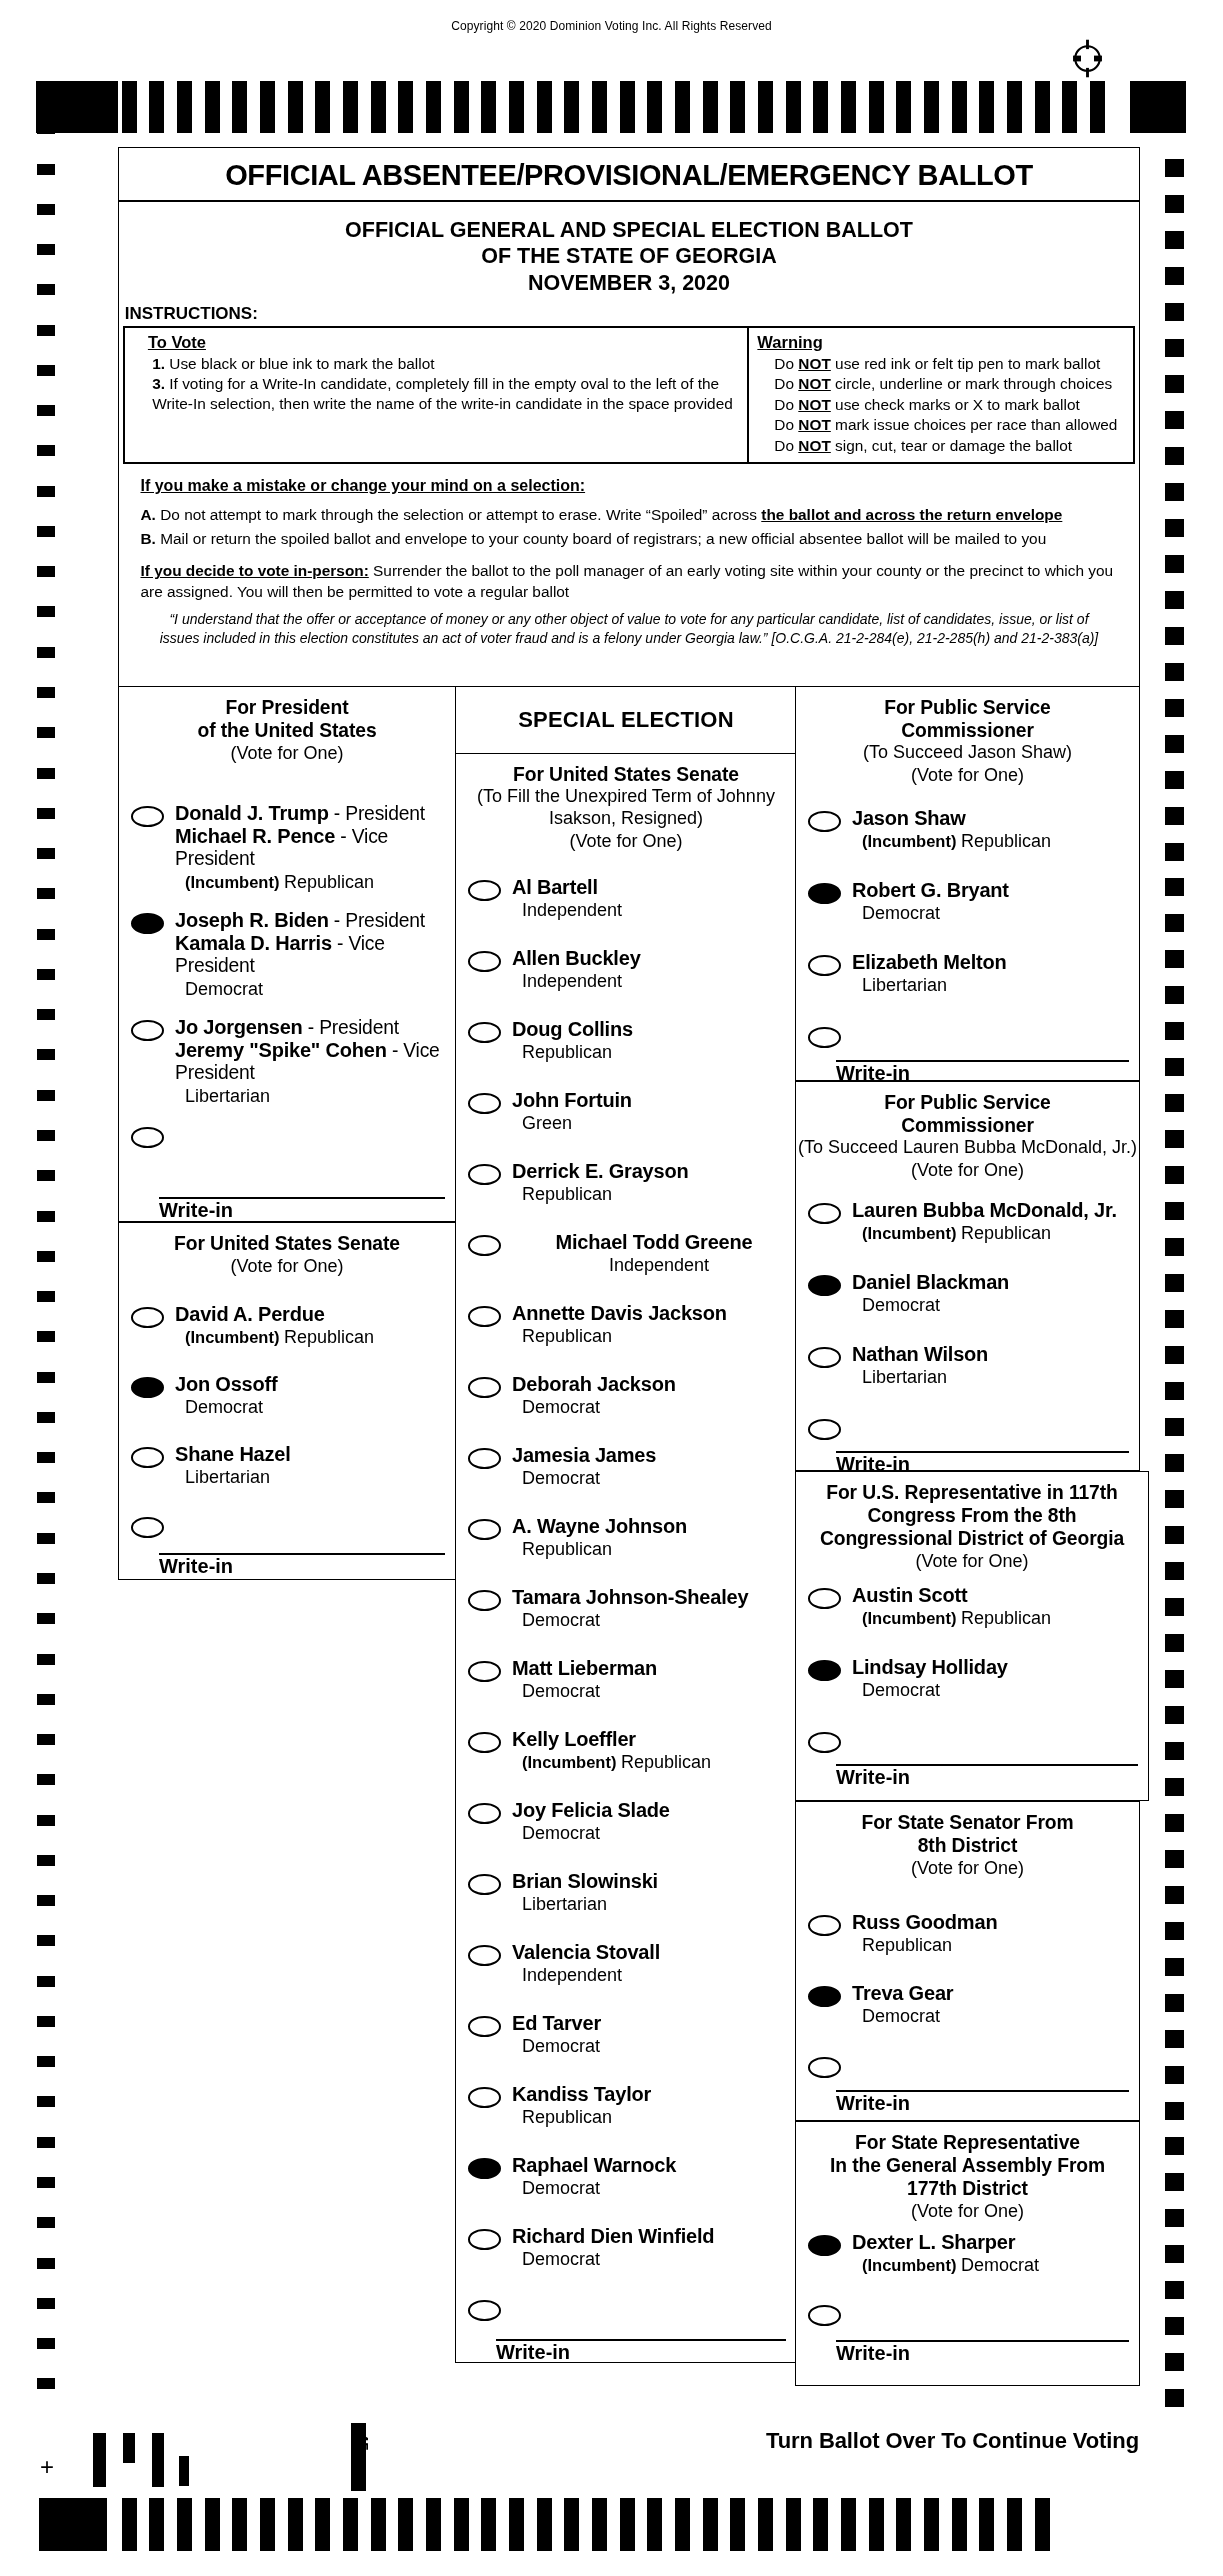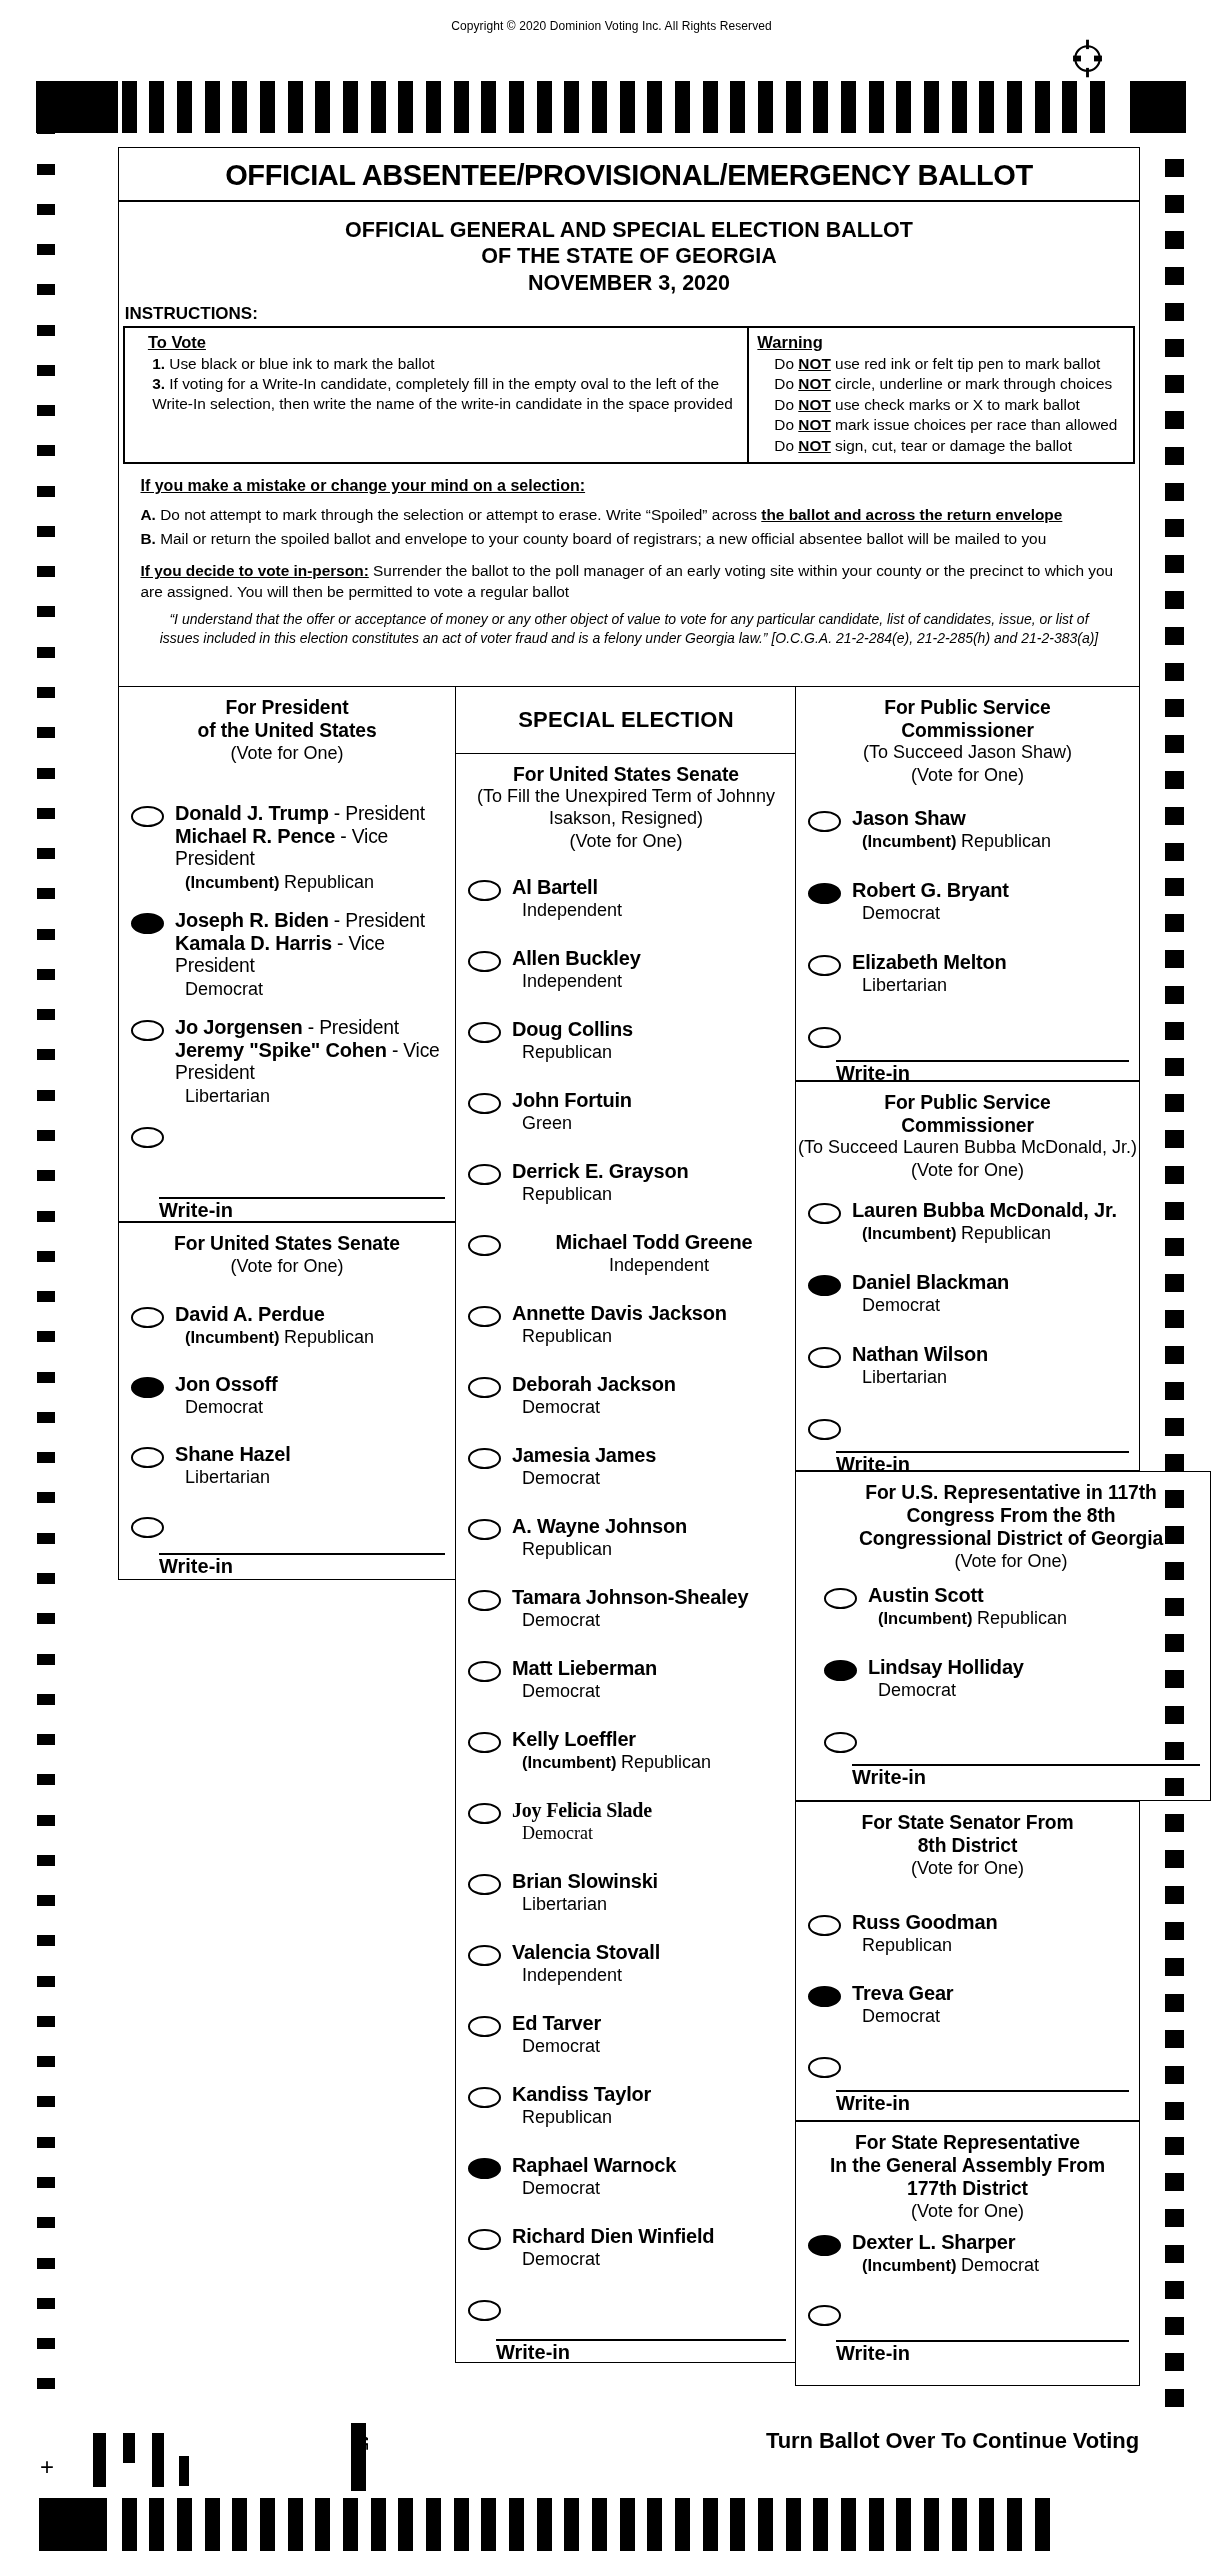--- a/index.html
+++ b/index.html
@@ -235,21 +235,21 @@
         <div class="cand" style="height: 71px;">
           <span class="oval" title="Matt Lieberman"></span>
           <div class="cand-line"><span class="nm">Matt Lieberman</span></div>
           <div class="party-line"><span>Democrat</span></div>
         </div>
         <div class="cand" style="height: 71px;">
           <span class="oval" title="Kelly Loeffler"></span>
           <div class="cand-line"><span class="nm">Kelly Loeffler</span></div>
           <div class="party-line"><span class="inc">(Incumbent) </span><span>Republican</span></div>
         </div>
-        <div class="cand" style="height: 71px; font-family: Liberation Serif, serif;">
+        <div class="cand" style="height: 71px;">
           <span class="oval" title="Joy Felicia Slade"></span>
           <div class="cand-line"><span class="nm">Joy Felicia Slade</span></div>
           <div class="party-line"><span>Democrat</span></div>
         </div>
         <div class="cand" style="height: 71px;">
           <span class="oval" title="Brian Slowinski"></span>
           <div class="cand-line"><span class="nm">Brian Slowinski</span></div>
           <div class="party-line"><span>Libertarian</span></div>
         </div>
         <div class="cand" style="height: 71px;">
@@ -332,21 +332,21 @@
           <span class="oval" title="Nathan Wilson"></span>
           <div class="cand-line"><span class="nm">Nathan Wilson</span></div>
           <div class="party-line"><span>Libertarian</span></div>
         </div>
         <div class="cand writein-ovalrow" style="height: 36px;">
           <span class="oval"></span>
         </div>
         <div class="writein-line"></div>
         <div class="writein-label">Write-in</div>
       </div>
-      <div class="race" style="left: 795px; top: 1471px; width: 416px; height: 330px; padding-left: 16px;">
+      <div class="race" style="left: 795px; top: 1471px; width: 354px; height: 330px;">
         <div class="race-header" style="height: 112px; box-sizing: border-box;">
           <div class="race-title">For U.S. Representative in 117th</div>
           <div class="race-title">Congress From the 8th</div>
           <div class="race-title">Congressional District of Georgia</div>
           <div class="vote-for">(Vote for One)</div>
         </div>
         <div class="cand" style="height: 72px;">
           <span class="oval" title="Austin Scott"></span>
           <div class="cand-line"><span class="nm">Austin Scott</span></div>
           <div class="party-line"><span class="inc">(Incumbent) </span><span>Republican</span></div>

